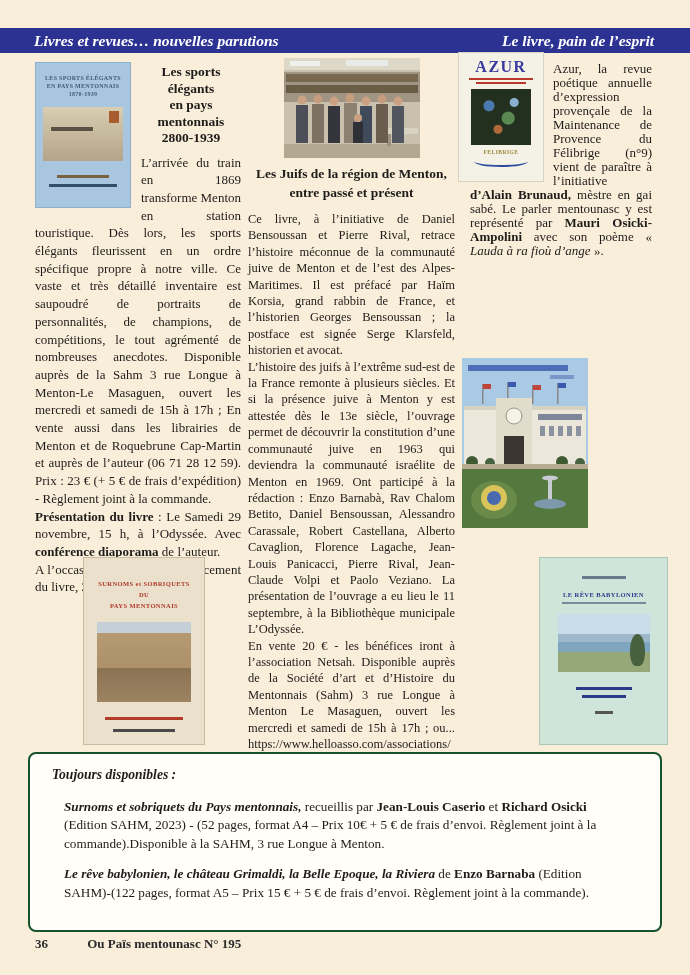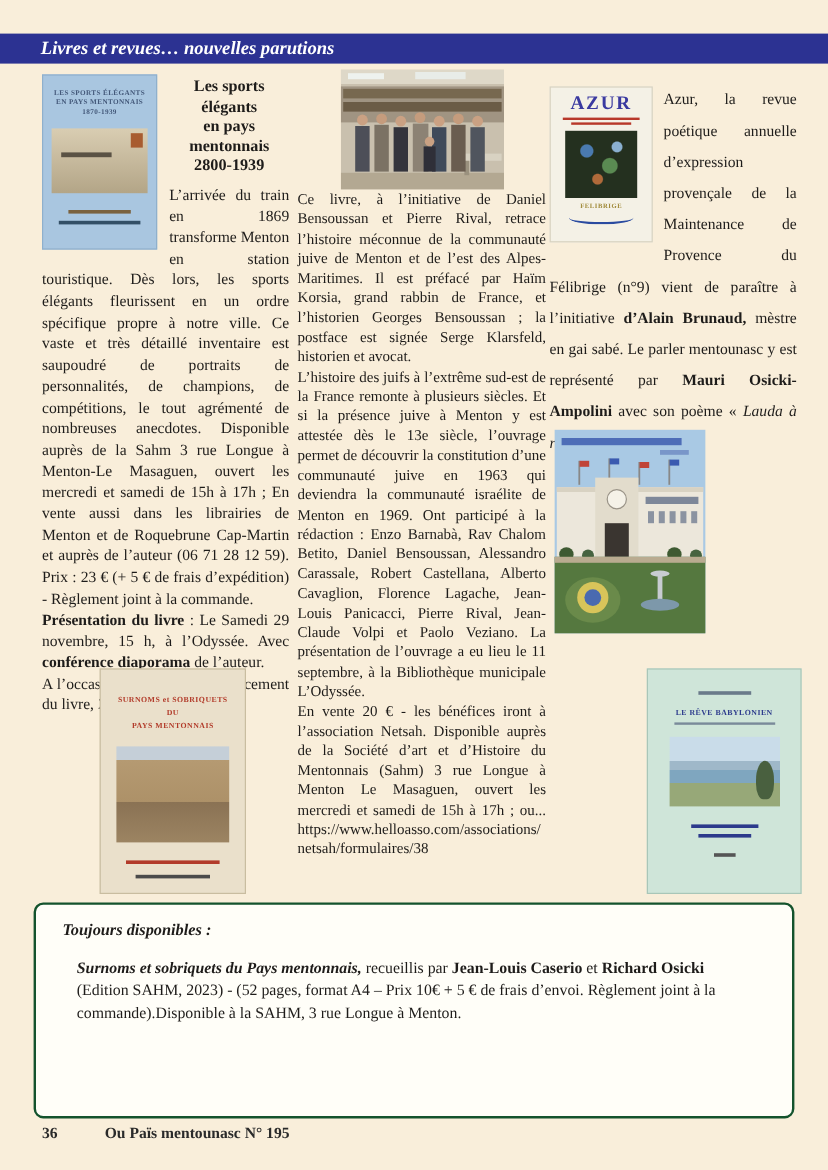--- a/index.html
+++ b/index.html
@@ -10,24 +10,24 @@
 
   
   .hbar{position:absolute;left:0;top:28px;width:690px;height:25px;background:#2c3292;
         display:flex;justify-content:space-between;align-items:center;box-sizing:border-box;
         padding:0 36px 0 34px;color:#fff;font-style:italic;font-weight:bold;font-size:15.5px;}
 
   
   .col{position:absolute;text-align:justify;hyphens:auto;}
   #c1{left:35px;top:62px;width:206px;}
   #c2{left:248px;top:58px;width:207px;}
-  #c3{left:458px;top:70px;width:206px;}
+  #c3{left:458px;top:50px;width:206px;}
   #c1 p{font-size:13px;line-height:17.7px;margin:0;}
   #c2 p{font-size:12.5px;line-height:16.4px;margin:0;overflow-wrap:break-word;}
-  #c3 p{font-size:13px;line-height:26px;margin:0;}
+  #c3 p{font-size:13px;line-height:14px;margin:12px;}
   .t1{font-size:13.5px;font-weight:bold;text-align:center;line-height:16.5px;
       margin:2px 0 7px 0;white-space:pre-line;}
   .t2{font-size:13.5px;font-weight:bold;text-align:center;line-height:18.5px;
       margin:7px 0 9px 0;white-space:pre-line;}
 
   
   .covS{float:left;width:96px;height:146px;margin:0 10px 6px 0;background:#a9c6e0;
         border:1px solid #8fb0cc;box-sizing:border-box;text-align:center;}
   .covS .tt{font-size:6px;line-height:8px;color:#44597a;font-weight:bold;margin-top:11px;
             letter-spacing:.3px;white-space:pre-line;}
@@ -91,20 +91,21 @@
   .footer{position:absolute;left:35px;top:936px;font-size:13px;font-weight:bold;color:#2a2a2a;text-align:center;}
   .footer .pn{display:inline-block;margin-right:36px;}
 </style>
 </head>
 <body>
 
 <div class="page">
 
   <div class="hbar">
     <span>Livres et revues… nouvelles parutions</span>
+    <span>Le livre, pain de l’esprit</span>
   </div>
 
   <section class="col" id="c1">
     <div class="covS">
       <div class="tt">LES SPORTS ÉLÉGANTS
 EN PAYS MENTONNAIS
 1870-1939</div>
       <div class="pc"></div>
       <div class="bl"></div>
       <div class="bl2"></div>
@@ -146,20 +147,22 @@
         <rect x="60" y="45" width="13" height="40" fill="#8c8274"></rect>
       <circle cx="82" cy="43" r="4.5" fill="#caa183"></circle>
         <rect x="76" y="48" width="12" height="37" fill="#3f4a5a"></rect>
       <circle cx="98" cy="41" r="4.5" fill="#c59c7d"></circle>
         <rect x="92" y="46" width="12" height="39" fill="#6a5d50"></rect>
       <circle cx="114" cy="43" r="4.5" fill="#caa183"></circle>
         <rect x="108" y="48" width="12" height="37" fill="#50555e"></rect>
       <circle cx="74" cy="60" r="4" fill="#caa183"></circle>
         <rect x="69" y="64" width="10" height="21" fill="#2f2f38"></rect>
     </svg>
+    <h3 class="t2">Les Juifs de la région de Menton,
+entre passé et présent</h3>
     <p>Ce livre, à l’initiative de Daniel Bensoussan et Pierre Rival, retrace l’histoire méconnue de la communauté juive de Menton et de l’est des Alpes-Maritimes. Il est préfacé par Haïm Korsia, grand rabbin de France, et l’historien Georges Bensoussan ; la postface est signée Serge Klarsfeld, historien et avocat.</p>
     <p>L’histoire des juifs à l’extrême sud-est de la France remonte à plusieurs siècles. Et si la présence juive à Menton y est attestée dès le 13e siècle, l’ouvrage permet de découvrir la constitution d’une communauté juive en 1963 qui deviendra la communauté israélite de Menton en 1969. Ont participé à la rédaction : Enzo Barnabà, Rav Chalom Betito, Daniel Bensoussan, Alessandro Carassale, Robert Castellana, Alberto Cavaglion, Florence Lagache, Jean-Louis Panicacci, Pierre Rival, Jean-Claude Volpi et Paolo Veziano. La présentation de l’ouvrage a eu lieu le 11 septembre, à la Bibliothèque municipale L’Odyssée.</p>
     <p>En vente 20 € - les bénéfices iront à l’association Netsah. Disponible auprès de la Société d’art et d’Histoire du Mentonnais (Sahm) 3 rue Longue à Menton Le Masaguen, ouvert les mercredi et samedi de 15h à 17h ; ou... https://www.helloasso.com/associations/netsah/formulaires/38</p>
   </section>
 
   <section class="col" id="c3">
     <div class="covA">
       <div class="az">AZUR</div>
       <div class="rl"></div>
       <div class="rl rl2"></div>
@@ -213,20 +216,21 @@
     <div class="rs"></div>
     <div class="rp"></div>
     <div class="rl1"></div>
     <div class="rl2"></div>
     <div class="rb"></div>
   </div>
 
   <div class="box">
     <h4>Toujours disponibles :</h4>
     <p><span class="b i">Surnoms et sobriquets du Pays mentonnais,</span><span> recueillis par </span><span class="b">Jean-Louis Caserio</span><span> et </span><span class="b">Richard Osicki</span><span> (Edition SAHM, 2023) - (52 pages, format A4 – Prix 10€ + 5 € de frais d’envoi. Règlement joint à la commande).Disponible à la SAHM, 3 rue Longue à Menton.</span></p>
+    <p><span class="b i">Le rêve babylonien, le château Grimaldi, la Belle Epoque, la Riviera</span><span> de </span><span class="b">Enzo Barnaba</span><span> (Edition SAHM)-(122 pages, format A5 – Prix 15 € + 5 € de frais d’envoi. Règlement joint à la commande).</span></p>
   </div>
 
   <div class="footer">
     <span class="pn">36</span>
     <span>Ou Païs mentounasc N° 195</span>
   </div>
 
 </div>
 
 </body></html>

